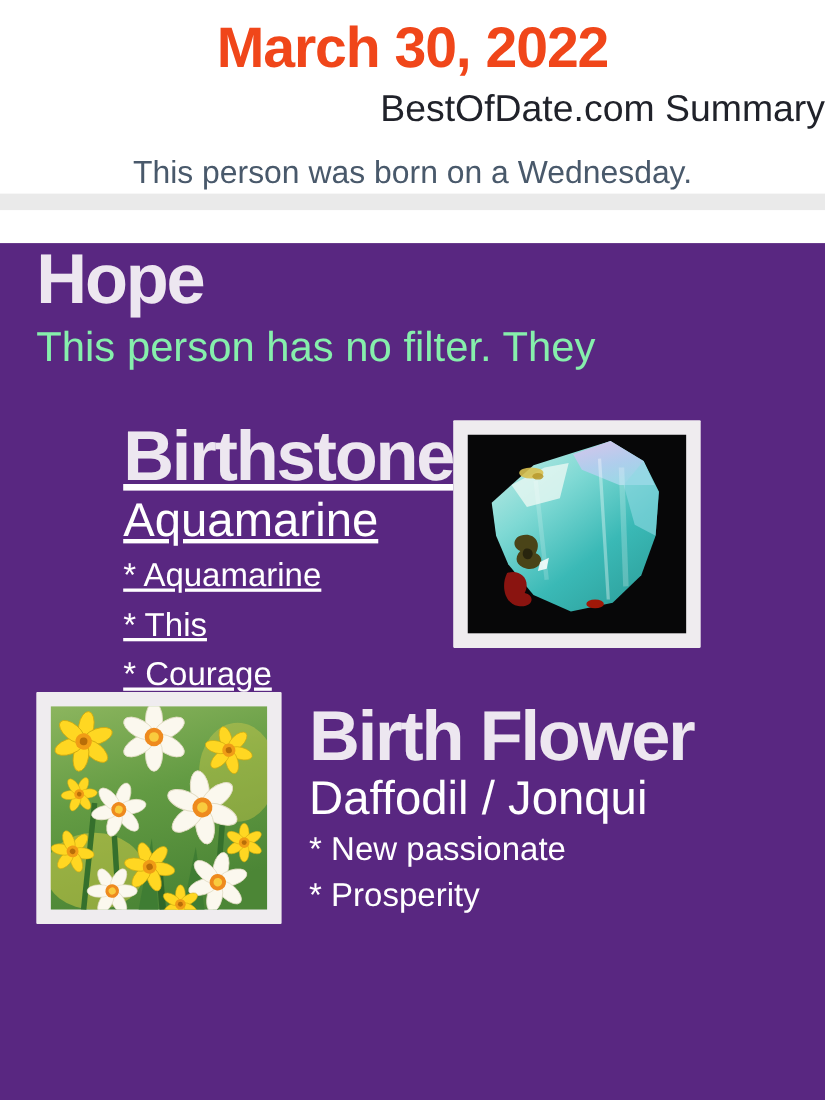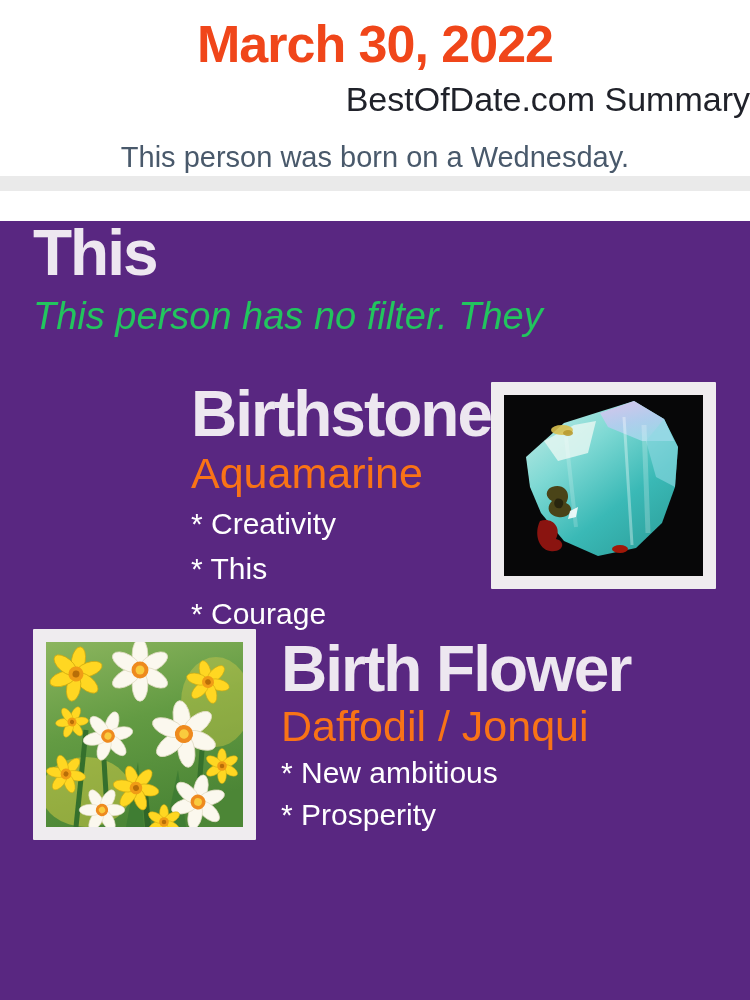--- a/index.html
+++ b/index.html
@@ -57,37 +57,36 @@
     line-height: 1.0;
     font-weight: bold;
     letter-spacing: -2px;
     color: #EDE7F0;
   }
   .zodiac-sign { margin-top: 30px; }
   .zodiac-desc {
     margin-top: 9px;
     font-size: 38px;
     line-height: 44px;
-    color: #22c55e;
-    font-style: italic;
+    color: #86efac;
   }
   .sub-name {
     margin-top: 6px;
     font-size: 43px;
     line-height: 1.0;
-    color: #f97316;
+    color: #ffffff;
   }
   .trait { font-size: 30px; line-height: 1.0; color: #FFFFFF; }
   .trait.first { margin-top: 14px; }
   .trait + .trait { margin-top: 15px; }
   .flower-col .trait.first { margin-top: 10px; }
   .flower-col .trait + .trait { margin-top: 12px; }
 
   .row { display: flex; align-items: flex-start; }
-  .birthstone-row { margin-top: 44px; justify-content: flex-end; }
+  .birthstone-row { margin-top: 44px; justify-content: center; text-decoration: underline; }
   .flower-row { gap: 25px; }
   .flower-col > .big-heading { margin-top: 8px; }
   .flower-col > .sub-name { margin-top: 4px; }
 
   
   figure.frame {
     margin: 0;
     background: #EFECEF;
     box-sizing: border-box;
     padding: 13px;
@@ -105,30 +104,30 @@
   <div class="header">
     <h1 class="date-title">March 30, 2022</h1>
     <div class="site-summary">BestOfDate.com Summary</div>
     <div class="born-line">This person was born on a Wednesday.</div>
   </div>
 
   <div class="divider-strip"></div>
 
   <div class="purple">
 
-    <h2 class="big-heading zodiac-sign">This</h2>
+    <h2 class="big-heading zodiac-sign">Hope</h2>
     <div class="zodiac-desc">
       <div>This person has no filter. They</div>
     </div>
 
     <div class="row birthstone-row">
       <div class="stone-col">
         <h2 class="big-heading">Birthstone</h2>
         <div class="sub-name">Aquamarine</div>
-        <div class="trait first">* Creativity</div>
+        <div class="trait first">* Aquamarine</div>
         <div class="trait">* This</div>
         <div class="trait">* Courage</div>
       </div>
 
       <figure class="frame stone-frame">
         <svg viewBox="0 0 199 181" preserveAspectRatio="none" aria-hidden="true">
           <defs>
             <linearGradient id="aqua" x1="0" y1="0" x2="0.75" y2="1">
               <stop offset="0" stop-color="#cdefe9"></stop>
               <stop offset="0.38" stop-color="#7fd9d4"></stop>
@@ -214,19 +213,19 @@
           <use href="#yf" transform="translate(90,146) scale(1.05) rotate(-20)"></use>
           <use href="#wf" transform="translate(152,160) scale(1.15) rotate(12)"></use>
           <use href="#wf" transform="translate(56,168) scale(0.95) rotate(-30)"></use>
           <use href="#yf" transform="translate(118,180) scale(0.8)"></use>
         </svg>
       </figure>
 
       <div class="flower-col">
         <h2 class="big-heading">Birth Flower</h2>
         <div class="sub-name">Daffodil / Jonqui</div>
-        <div class="trait first">* New ambitious</div>
+        <div class="trait first">* New passionate</div>
         <div class="trait">* Prosperity</div>
       </div>
     </div>
 
   </div>
 </div>
 
 </body></html>

